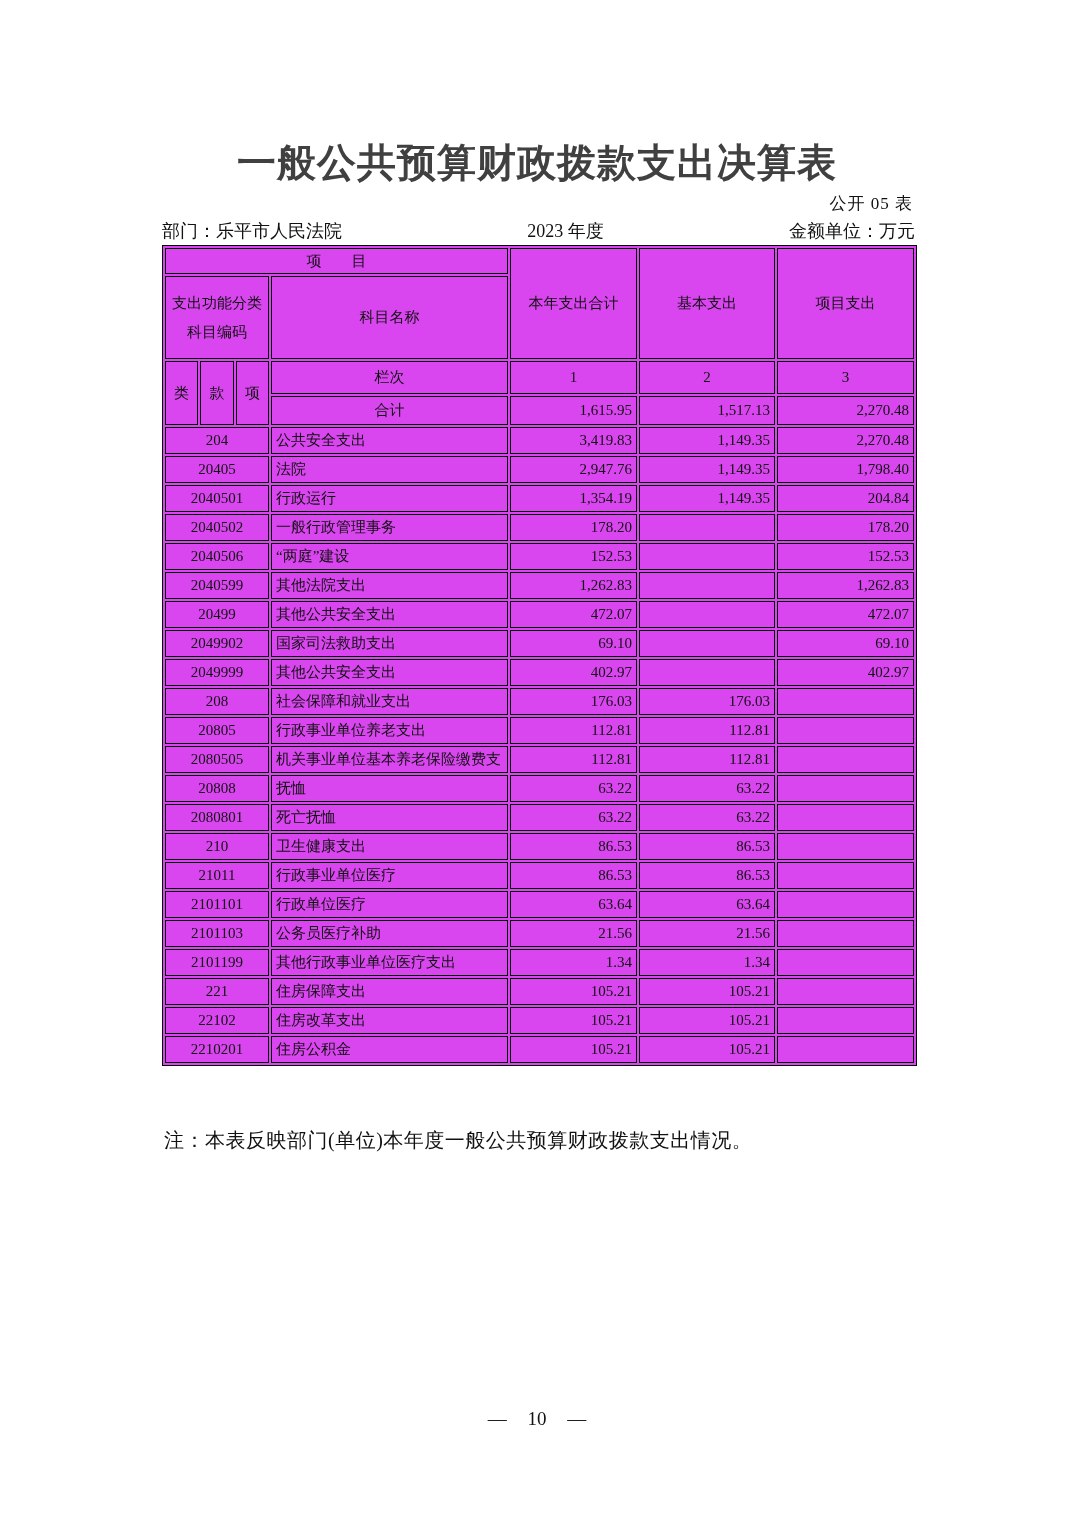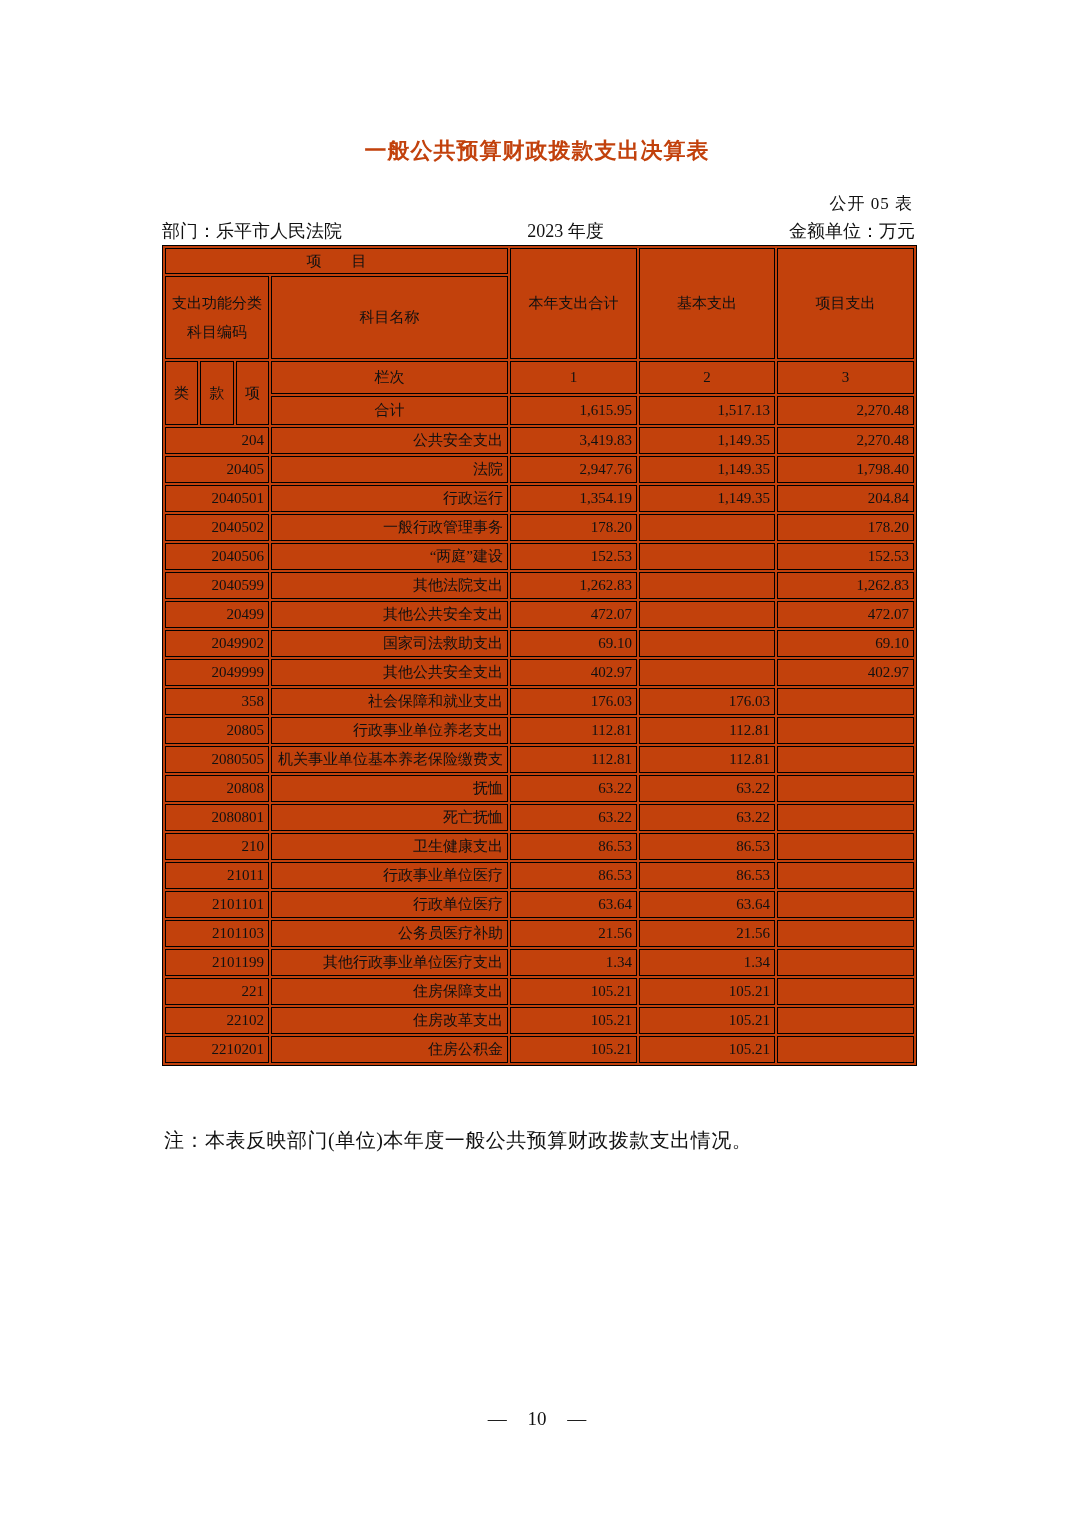--- a/index.html
+++ b/index.html
@@ -16,24 +16,24 @@
     overflow: hidden;
   }
   .title {
     position: absolute;
     top: 136px;
     left: 0;
     width: 100%;
     margin: 0;
     text-align: center;
     font-family: "Liberation Sans", "DejaVu Sans", sans-serif;
-    font-size: 22px;
+    font-size: 39px;
     font-weight: bold;
     letter-spacing: 1px;
-    color: #c2410c;
+    color: #404040;
   }
   .content {
     position: absolute;
     left: 162px;
     top: 0;
     width: 753px;
   }
   .table-code {
     position: absolute;
     top: 192px;
@@ -54,40 +54,40 @@
   }
   table.budget {
     position: absolute;
     top: 245px;
     left: 0;
     width: 753px;
     table-layout: fixed;
     border-collapse: separate;
     border-spacing: 2px;
     border: 1px solid #000;
-    background: #c2410c;
+    background: #d946ef;
   }
   table.budget td {
     border: 1px solid #000;
     box-sizing: border-box;
     font-size: 15px;
     padding: 0 4px;
     overflow: hidden;
     white-space: nowrap;
     vertical-align: middle;
     color: #111111;
   }
   tr.h-a td { height: 26px; }
   tr.h-b td { height: 83px; }
   tr.h-c td { height: 33px; }
   tr.h-d td { height: 29px; margin-left: 40px; }
   tbody.rows td { height: 27px; }
   td.c   { text-align: center; }
-  td.td-code { text-align: right;  padding-left: 8px; }
-  td.td-name { text-align: right;  padding-left: 8px; }
+  td.td-code { text-align: center;  padding-left: 8px; }
+  td.td-name { text-align: left;  padding-left: 8px; }
   td.td-num  { text-align: right; padding-right: 9px; }
   .two-line { line-height: 1.9; }
   .note {
     position: absolute;
     top: 1127px;
     left: 2px;
     font-size: 20px;
     letter-spacing: 0.5px;
   }
   .pageno {
@@ -217,21 +217,21 @@
             <td class="td-num">69.10</td>
           </tr>
           <tr>
             <td class="td-code" colspan="3">2049999</td>
             <td class="td-name">其他公共安全支出</td>
             <td class="td-num">402.97</td>
             <td class="td-num"></td>
             <td class="td-num">402.97</td>
           </tr>
           <tr>
-            <td class="td-code" colspan="3">358</td>
+            <td class="td-code" colspan="3">208</td>
             <td class="td-name">社会保障和就业支出</td>
             <td class="td-num">176.03</td>
             <td class="td-num">176.03</td>
             <td class="td-num"></td>
           </tr>
           <tr>
             <td class="td-code" colspan="3">20805</td>
             <td class="td-name">行政事业单位养老支出</td>
             <td class="td-num">112.81</td>
             <td class="td-num">112.81</td>

